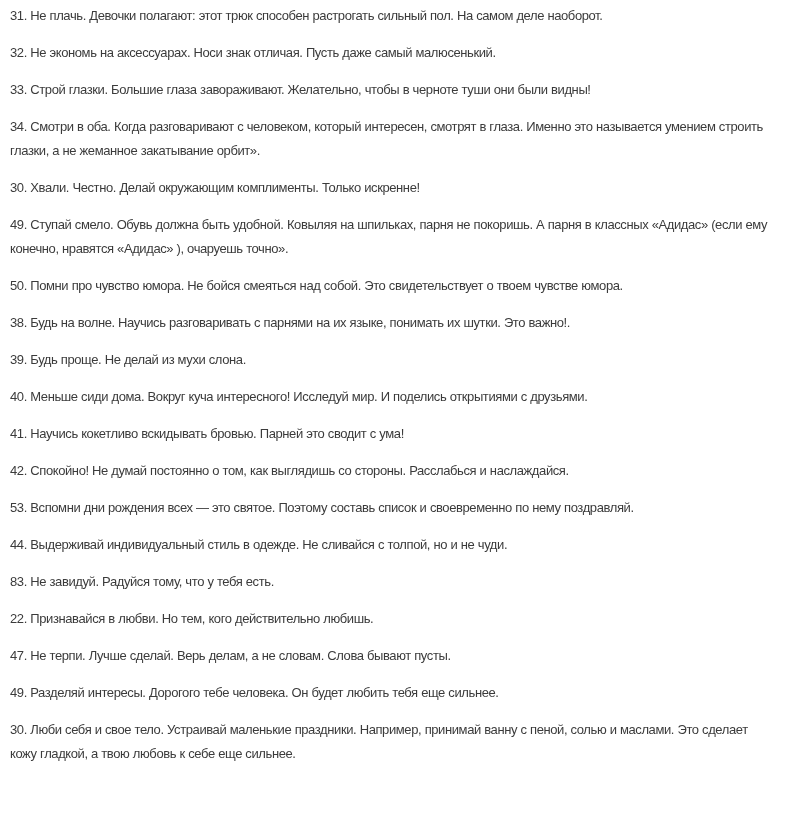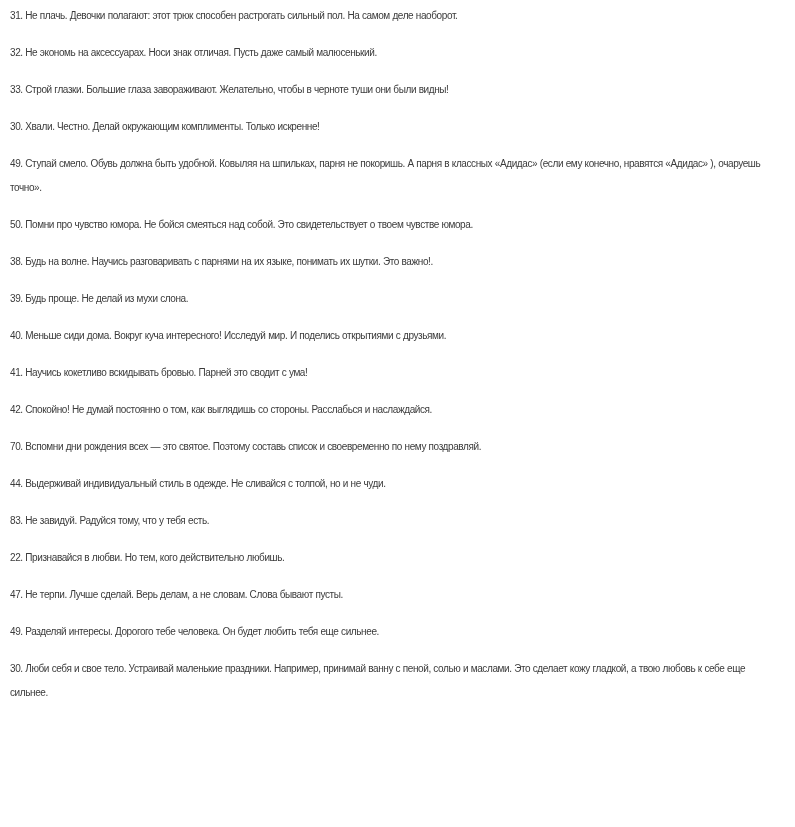--- a/index.html
+++ b/index.html
@@ -10,47 +10,48 @@
   body {
     width: 795px;
     height: 827px;
     overflow: hidden;
   }
   .doc {
     box-sizing: border-box;
     width: 795px;
     padding: 4px 27px 0 10px;
     font-family: "Liberation Sans", "DejaVu Sans", sans-serif;
-    font-size: 10px;
+    font-size: 13px;
     letter-spacing: -0.4px;
     line-height: 24px;
     color: #3b3b3b;
     -webkit-font-smoothing: antialiased;
   }
   .item {
     margin: 0 0 13px 0;
     padding: 0;
     word-spacing: 0.2px;
   }
 </style>
 </head>
 <body>
 
 <div class="doc">
   <p class="item">31. Не плачь. Девочки полагают: этот трюк способен растрогать сильный пол. На самом деле наоборот.</p>
   <p class="item">32. Не экономь на аксессуарах. Носи знак отличая. Пусть даже самый малюсенький.</p>
   <p class="item">33. Строй глазки. Большие глаза завораживают. Желательно, чтобы в черноте туши они были видны!</p>
+  <p class="item">34. Смотри в оба. Когда разговаривают с человеком, который интересен, смотрят в глаза. Именно это называется умением строить глазки, а не жеманное закатывание орбит».</p>
   <p class="item">30. Хвали. Честно. Делай окружающим комплименты. Только искренне!</p>
   <p class="item">49. Ступай смело. Обувь должна быть удобной. Ковыляя на шпильках, парня не покоришь. А парня в классных «Адидас» (если ему конечно, нравятся «Адидас» ), очаруешь точно».</p>
   <p class="item">50. Помни про чувство юмора. Не бойся смеяться над собой. Это свидетельствует о твоем чувстве юмора.</p>
   <p class="item">38. Будь на волне. Научись разговаривать с парнями на их языке, понимать их шутки. Это важно!.</p>
   <p class="item">39. Будь проще. Не делай из мухи слона.</p>
   <p class="item">40. Меньше сиди дома. Вокруг куча интересного! Исследуй мир. И поделись открытиями с друзьями.</p>
   <p class="item">41. Научись кокетливо вскидывать бровью. Парней это сводит с ума!</p>
   <p class="item">42. Спокойно! Не думай постоянно о том, как выглядишь со стороны. Расслабься и наслаждайся.</p>
-  <p class="item">70. Вспомни дни рождения всех — это святое. Поэтому составь список и своевременно по нему поздравляй.</p>
+  <p class="item">53. Вспомни дни рождения всех — это святое. Поэтому составь список и своевременно по нему поздравляй.</p>
   <p class="item">44. Выдерживай индивидуальный стиль в одежде. Не сливайся с толпой, но и не чуди.</p>
   <p class="item">83. Не завидуй. Радуйся тому, что у тебя есть.</p>
   <p class="item">22. Признавайся в любви. Но тем, кого действительно любишь.</p>
   <p class="item">47. Не терпи. Лучше сделай. Верь делам, а не словам. Слова бывают пусты.</p>
   <p class="item">49. Разделяй интересы. Дорогого тебе человека. Он будет любить тебя еще сильнее.</p>
   <p class="item">30. Люби себя и свое тело. Устраивай маленькие праздники. Например, принимай ванну с пеной, солью и маслами. Это сделает кожу гладкой, а твою любовь к себе еще сильнее.</p>
 </div>
 
 </body></html>

